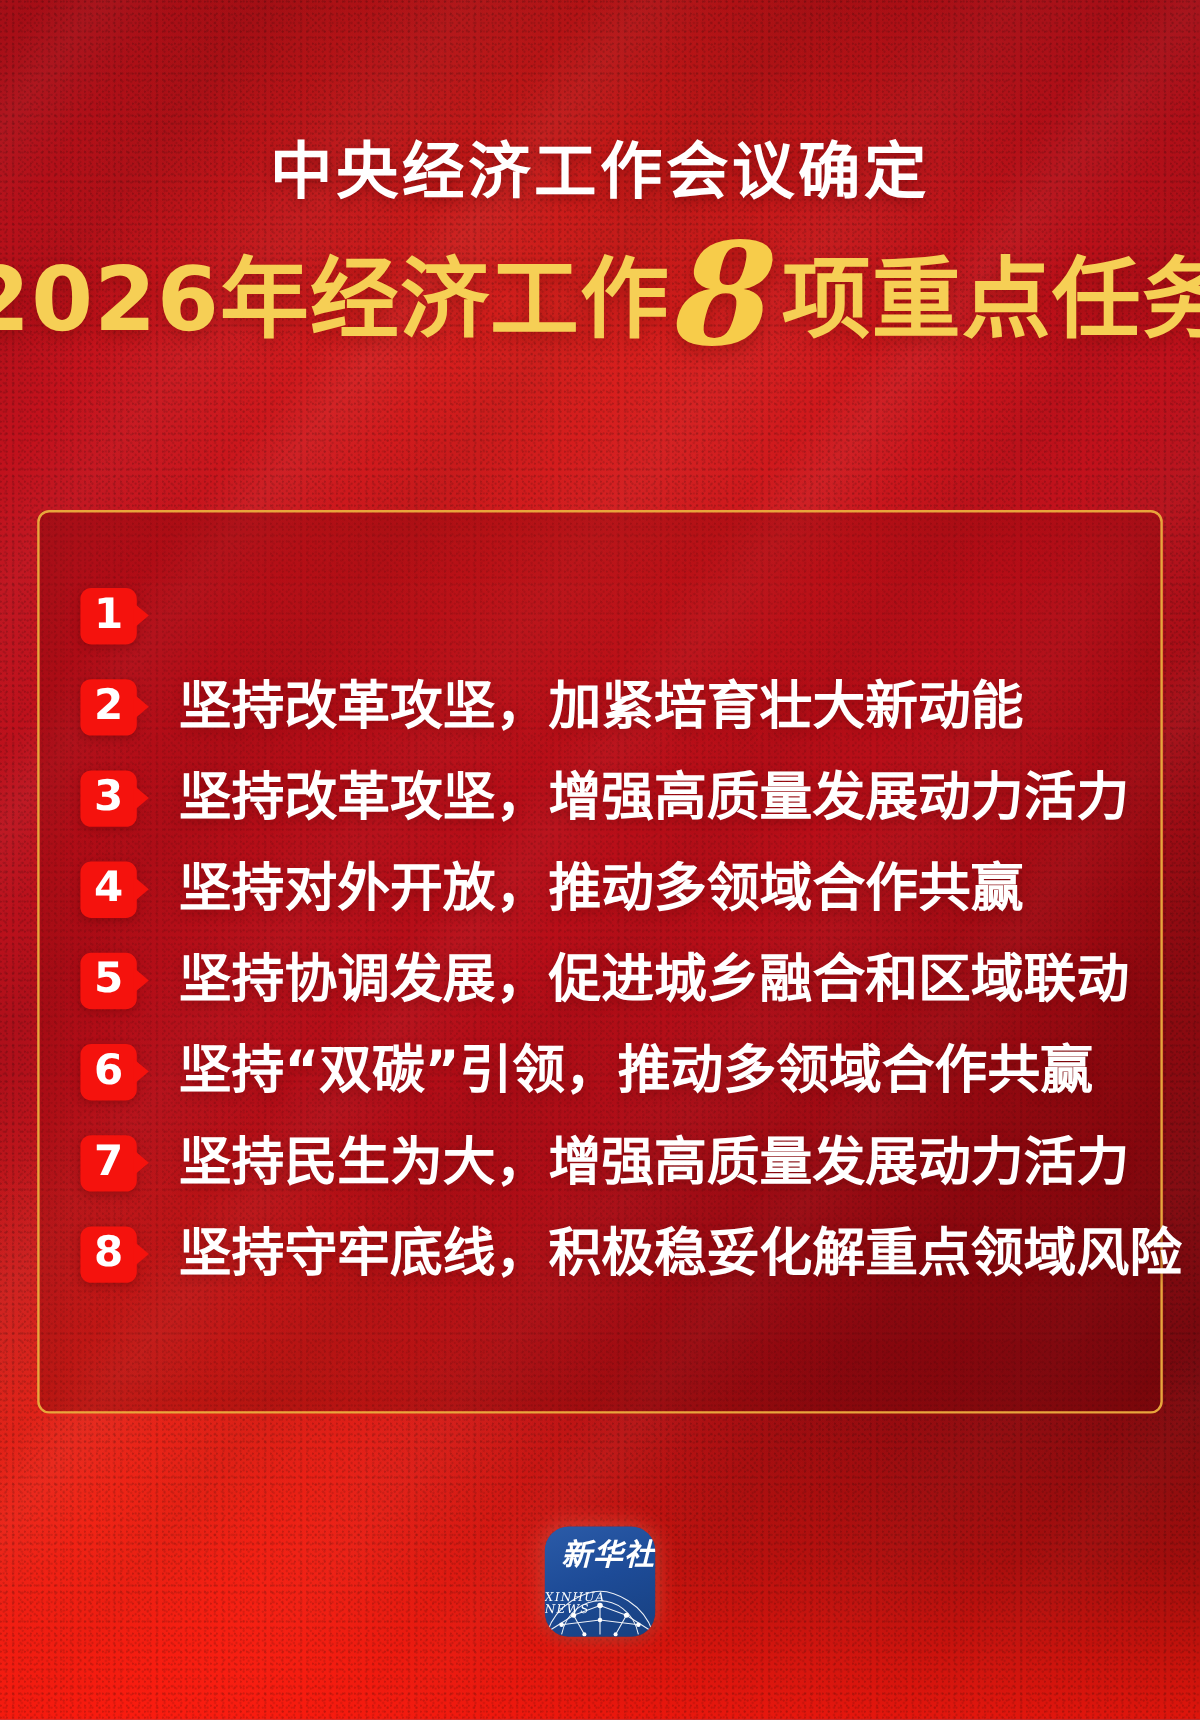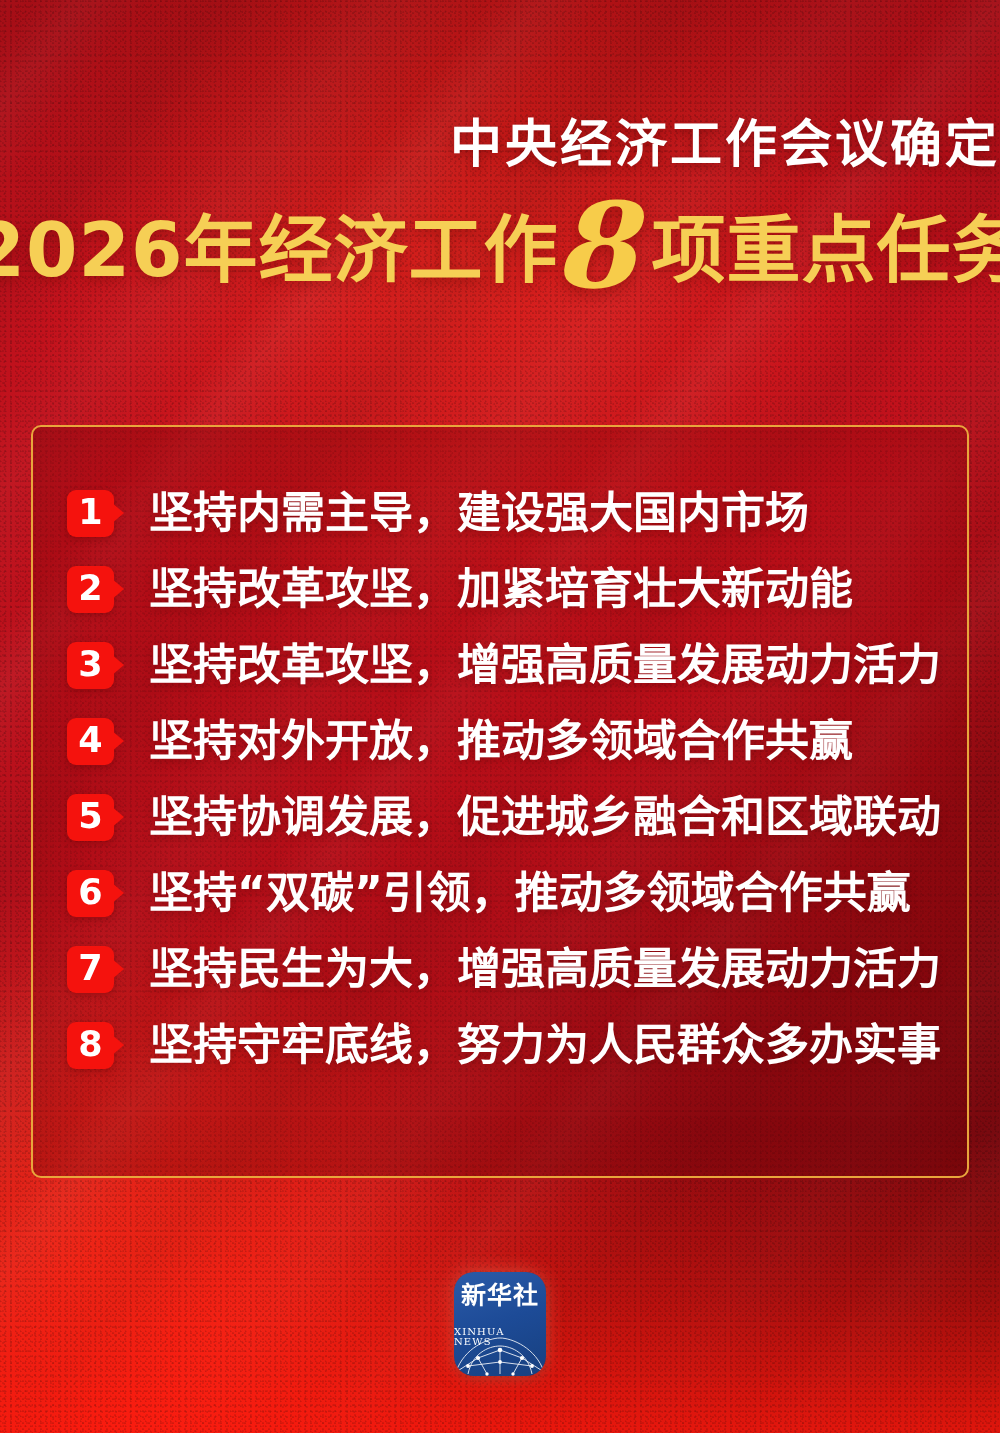--- a/index.html
+++ b/index.html
@@ -51,21 +51,21 @@
       radial-gradient(circle at 83% 19%, rgba(0,0,0,.50) 0.6px, transparent 1.2px),
       radial-gradient(circle at 37% 88%, rgba(0,0,0,.40) 0.6px, transparent 1.2px);
     background-size:5px 5px, 7px 7px, 6px 6px, 8px 8px;
   }
   .bg-bottom-bright{
     position:absolute;left:0;right:0;bottom:0;height:300px;
     background:linear-gradient(to top, rgba(255,25,12,.80) 0%, rgba(255,25,12,.35) 45%, rgba(255,25,12,0) 100%);
   }
 
   
-  .header{position:absolute;left:0;right:0;top:118px;text-align:right;z-index:6;}
+  .header{position:absolute;left:0;right:0;top:118px;text-align:center;z-index:6;}
   .subtitle{
     font-size:52px;line-height:1;font-weight:bold;color:#ffffff;
     letter-spacing:3px;
     text-shadow:0 3px 10px rgba(90,0,0,.45);
     white-space:nowrap;
   }
   .maintitle{
     margin-top:34px;
     font-size:74px;line-height:1;font-weight:bold;color:#f6cf55;
     letter-spacing:1px;white-space:nowrap;
@@ -129,25 +129,25 @@
     letter-spacing:0px;white-space:nowrap;
     text-shadow:0 3px 9px rgba(90,0,0,.38);
   }
 
   
   .logo-wrap{
     position:absolute;left:0;right:0;top:1272px;
     display:flex;justify-content:center;z-index:7;
   }
   .logo{
-    position:relative;width:92px;height:104px;border-radius:20px;
+    position:relative;width:92px;height:92px;border-radius:20px;
     background:linear-gradient(160deg,#2b5ba8 0%,#1d4b97 48%,#17407f 100%);
     box-shadow:0 0 18px rgba(255,120,90,.55), 0 3px 10px rgba(60,0,0,.35);
     overflow:hidden;
-    display:flex;flex-direction:column;align-items:center;
+    display:flex;flex-direction:column;align-items:flex-end;font-style:italic;
   }
   .logo-cn{
     margin-top:11px;color:#ffffff;font-size:25px;font-weight:bold;
     letter-spacing:1px;line-height:1;
     font-family:"DejaVu Sans","Liberation Sans",sans-serif;
   }
   .logo-en{
     margin-top:19px;color:#ffffff;font-size:10px;letter-spacing:1.1px;line-height:1;
     font-family:"DejaVu Serif","Liberation Serif",serif;
   }
@@ -172,21 +172,20 @@
   </div>
 </div>
 
 <div class="card">
   <div class="list">
 
     <div class="row">
       <div class="badge">
         <span class="badge-num">1</span>
       </div>
-      <div class="row-text">坚持内需主导，建设强大国内市场</div>
     </div>
 
     <div class="row">
       <div class="badge">
         <span class="badge-num">2</span>
       </div>
       <div class="row-text">坚持改革攻坚，加紧培育壮大新动能</div>
     </div>
 
     <div class="row">
@@ -221,21 +220,21 @@
       <div class="badge">
         <span class="badge-num">7</span>
       </div>
       <div class="row-text">坚持民生为大，增强高质量发展动力活力</div>
     </div>
 
     <div class="row">
       <div class="badge">
         <span class="badge-num">8</span>
       </div>
-      <div class="row-text">坚持守牢底线，努力为人民群众多办实事</div>
+      <div class="row-text">坚持守牢底线，积极稳妥化解重点领域风险</div>
     </div>
 
   </div>
 </div>
 
 <div class="logo-wrap">
   <div class="logo">
     <div class="logo-cn">新华社</div>
     <div class="logo-en">XINHUA NEWS</div>
     <svg class="logo-net" viewBox="0 0 92 42">

